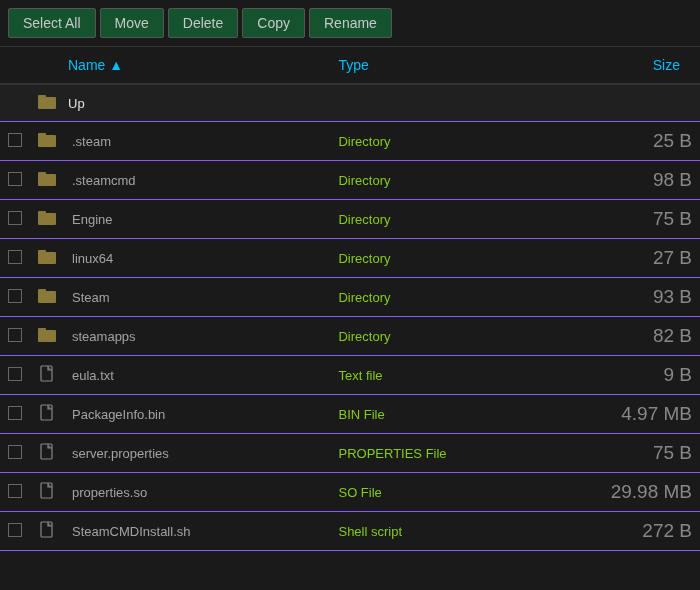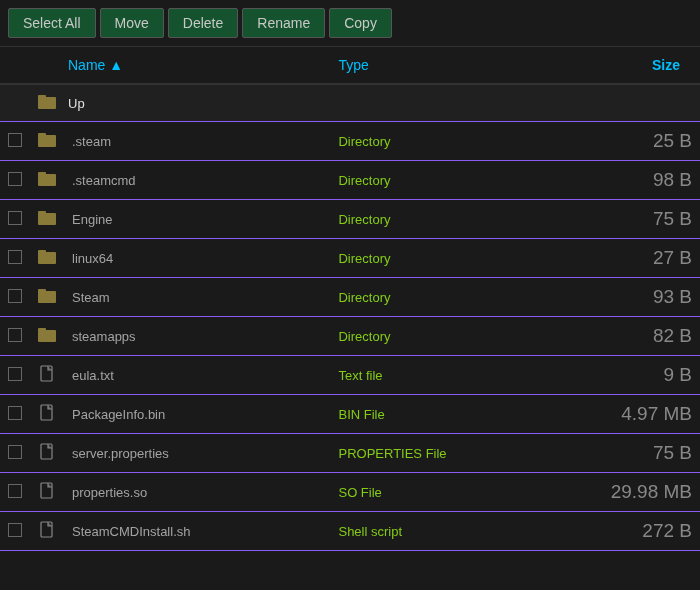--- a/index.html
+++ b/index.html
@@ -58,21 +58,20 @@
       padding-left: 80px;
     }
 
     .file-table thead th.type-col {
       padding-left: 8px;
     }
 
     .file-table thead th.size-col {
       text-align: right;
       padding-right: 20px;
-      font-weight: bold;
     }
 
     .file-table tbody tr {
       border-bottom: 1px solid #8b5cf6;
       margin-left: 18px;
     }
 
     .file-table tbody tr.up-row {
       background-color: #202020;
     }
@@ -142,22 +141,22 @@
       padding-bottom: 10px;
     }
   </style>
 </head>
 <body>
 
 <div class="toolbar">
 <button class="toolbar-btn">Select All</button>
     <button class="toolbar-btn">Move</button>
     <button class="toolbar-btn">Delete</button>
+    <button class="toolbar-btn">Copy</button>
     <button class="toolbar-btn">Rename</button>
-    <button class="toolbar-btn">Copy</button>
   </div>
 
 <table class="file-table">
   <thead>
     <tr>
       <th style="width:20px;"></th>
       <th style="width:28px;"></th>
       <th class="name-col" style="padding-left:4px; min-width:200px;">
         <span>Name ▲</span>
       </th>

